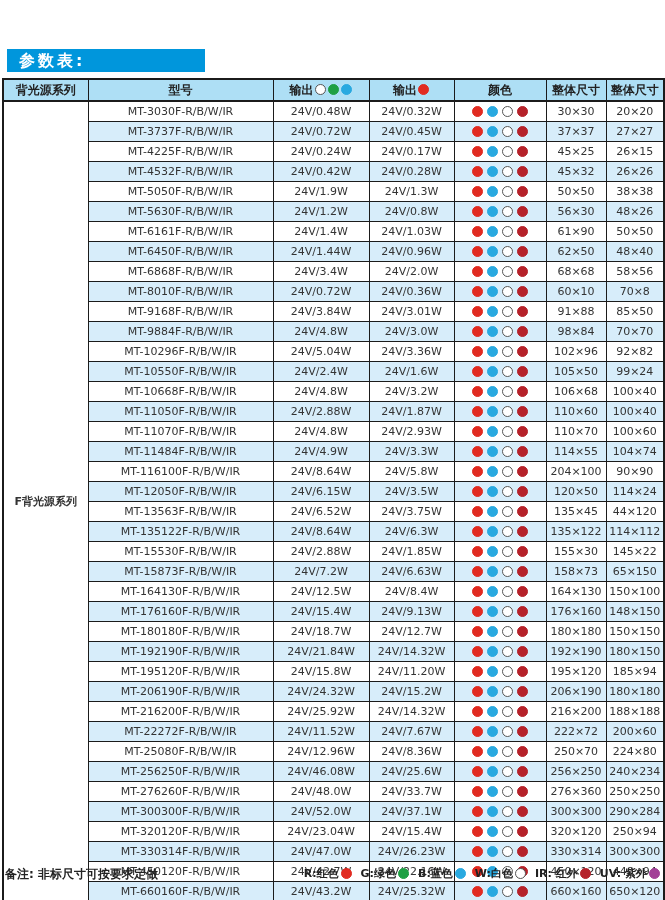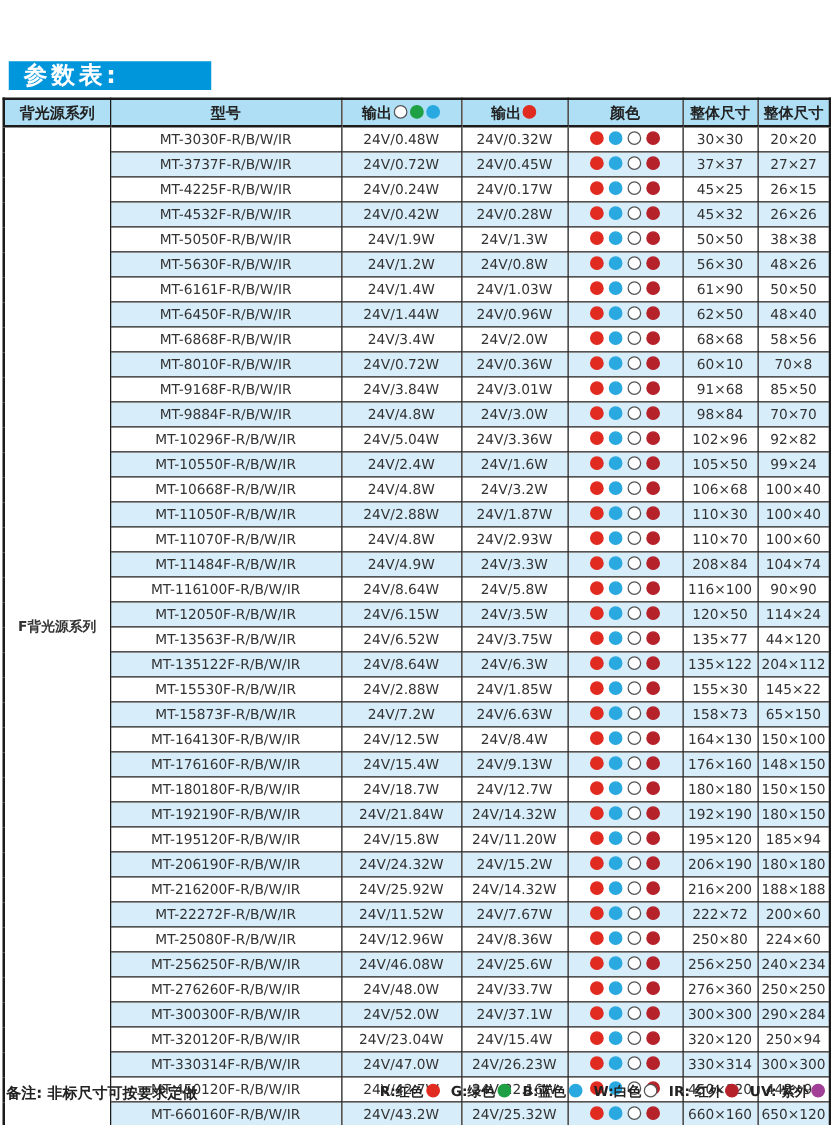--- a/index.html
+++ b/index.html
@@ -1,23 +1,23 @@
 <!DOCTYPE html>
 <html><head>
 <meta charset="utf-8">
 <style>
   html,body{margin:0;padding:0;}
   body{
     width:665px;height:900px;background:#ffffff;position:relative;
     font-family:"DejaVu Sans","Liberation Sans",sans-serif;
   }
   .title-bar{
-    position:absolute;left:7px;top:49px;width:162px;height:23px;
+    position:absolute;left:7px;top:49px;width:198px;height:23px;
     background:var(--title-bar,#0096DC);color:#fff;font-weight:bold;
-    font-size:19px;line-height:23px;padding-left:12px;box-sizing:border-box;
+    font-size:16px;line-height:23px;padding-left:12px;box-sizing:border-box;
     letter-spacing:3px;
   }
   table.param{
     position:absolute;left:2px;top:78px;width:661px;
     border-collapse:collapse;table-layout:fixed;
     border:2px solid #1b1b1b;
   }
   .param th,.param td{
     border:1px solid #1b1b1b;
     font-size:11px;color:#333;text-align:center;
@@ -154,21 +154,21 @@
     <td>24V/0.36W</td>
     <td><span class="dot" style="background: rgb(225, 43, 33); border: 1px solid rgb(225, 43, 33);"></span><span class="dot" style="background: rgb(41, 169, 224); border: 1px solid rgb(41, 169, 224);"></span><span class="dot" style="background: rgb(255, 255, 255); border: 1px solid rgb(85, 85, 85);"></span><span class="dot" style="background: rgb(181, 34, 42); border: 1px solid rgb(181, 34, 42);"></span></td>
     <td>60×10</td>
     <td>70×8</td>
   </tr>
       <tr>
     <td>MT-9168F-R/B/W/IR</td>
     <td>24V/3.84W</td>
     <td>24V/3.01W</td>
     <td><span class="dot" style="background: rgb(225, 43, 33); border: 1px solid rgb(225, 43, 33);"></span><span class="dot" style="background: rgb(41, 169, 224); border: 1px solid rgb(41, 169, 224);"></span><span class="dot" style="background: rgb(255, 255, 255); border: 1px solid rgb(85, 85, 85);"></span><span class="dot" style="background: rgb(181, 34, 42); border: 1px solid rgb(181, 34, 42);"></span></td>
-    <td>91×68</td>
+    <td>91×88</td>
     <td>85×50</td>
   </tr>
       <tr class="alt">
     <td>MT-9884F-R/B/W/IR</td>
     <td>24V/4.8W</td>
     <td>24V/3.0W</td>
     <td><span class="dot" style="background: rgb(225, 43, 33); border: 1px solid rgb(225, 43, 33);"></span><span class="dot" style="background: rgb(41, 169, 224); border: 1px solid rgb(41, 169, 224);"></span><span class="dot" style="background: rgb(255, 255, 255); border: 1px solid rgb(85, 85, 85);"></span><span class="dot" style="background: rgb(181, 34, 42); border: 1px solid rgb(181, 34, 42);"></span></td>
     <td>98×84</td>
     <td>70×70</td>
   </tr>
@@ -194,70 +194,70 @@
     <td>24V/3.2W</td>
     <td><span class="dot" style="background: rgb(225, 43, 33); border: 1px solid rgb(225, 43, 33);"></span><span class="dot" style="background: rgb(41, 169, 224); border: 1px solid rgb(41, 169, 224);"></span><span class="dot" style="background: rgb(255, 255, 255); border: 1px solid rgb(85, 85, 85);"></span><span class="dot" style="background: rgb(181, 34, 42); border: 1px solid rgb(181, 34, 42);"></span></td>
     <td>106×68</td>
     <td>100×40</td>
   </tr>
       <tr class="alt">
     <td>MT-11050F-R/B/W/IR</td>
     <td>24V/2.88W</td>
     <td>24V/1.87W</td>
     <td><span class="dot" style="background: rgb(225, 43, 33); border: 1px solid rgb(225, 43, 33);"></span><span class="dot" style="background: rgb(41, 169, 224); border: 1px solid rgb(41, 169, 224);"></span><span class="dot" style="background: rgb(255, 255, 255); border: 1px solid rgb(85, 85, 85);"></span><span class="dot" style="background: rgb(181, 34, 42); border: 1px solid rgb(181, 34, 42);"></span></td>
-    <td>110×30</td>
+    <td>110×60</td>
     <td>100×40</td>
   </tr>
       <tr>
     <td>MT-11070F-R/B/W/IR</td>
     <td>24V/4.8W</td>
     <td>24V/2.93W</td>
     <td><span class="dot" style="background: rgb(225, 43, 33); border: 1px solid rgb(225, 43, 33);"></span><span class="dot" style="background: rgb(41, 169, 224); border: 1px solid rgb(41, 169, 224);"></span><span class="dot" style="background: rgb(255, 255, 255); border: 1px solid rgb(85, 85, 85);"></span><span class="dot" style="background: rgb(181, 34, 42); border: 1px solid rgb(181, 34, 42);"></span></td>
     <td>110×70</td>
     <td>100×60</td>
   </tr>
       <tr class="alt">
     <td>MT-11484F-R/B/W/IR</td>
     <td>24V/4.9W</td>
     <td>24V/3.3W</td>
     <td><span class="dot" style="background: rgb(225, 43, 33); border: 1px solid rgb(225, 43, 33);"></span><span class="dot" style="background: rgb(41, 169, 224); border: 1px solid rgb(41, 169, 224);"></span><span class="dot" style="background: rgb(255, 255, 255); border: 1px solid rgb(85, 85, 85);"></span><span class="dot" style="background: rgb(181, 34, 42); border: 1px solid rgb(181, 34, 42);"></span></td>
-    <td>208×84</td>
+    <td>114×55</td>
     <td>104×74</td>
   </tr>
       <tr>
     <td>MT-116100F-R/B/W/IR</td>
     <td>24V/8.64W</td>
     <td>24V/5.8W</td>
     <td><span class="dot" style="background: rgb(225, 43, 33); border: 1px solid rgb(225, 43, 33);"></span><span class="dot" style="background: rgb(41, 169, 224); border: 1px solid rgb(41, 169, 224);"></span><span class="dot" style="background: rgb(255, 255, 255); border: 1px solid rgb(85, 85, 85);"></span><span class="dot" style="background: rgb(181, 34, 42); border: 1px solid rgb(181, 34, 42);"></span></td>
-    <td>116×100</td>
+    <td>204×100</td>
     <td>90×90</td>
   </tr>
       <tr class="alt">
     <td>MT-12050F-R/B/W/IR</td>
     <td>24V/6.15W</td>
     <td>24V/3.5W</td>
     <td><span class="dot" style="background: rgb(225, 43, 33); border: 1px solid rgb(225, 43, 33);"></span><span class="dot" style="background: rgb(41, 169, 224); border: 1px solid rgb(41, 169, 224);"></span><span class="dot" style="background: rgb(255, 255, 255); border: 1px solid rgb(85, 85, 85);"></span><span class="dot" style="background: rgb(181, 34, 42); border: 1px solid rgb(181, 34, 42);"></span></td>
     <td>120×50</td>
     <td>114×24</td>
   </tr>
       <tr>
     <td>MT-13563F-R/B/W/IR</td>
     <td>24V/6.52W</td>
     <td>24V/3.75W</td>
     <td><span class="dot" style="background: rgb(225, 43, 33); border: 1px solid rgb(225, 43, 33);"></span><span class="dot" style="background: rgb(41, 169, 224); border: 1px solid rgb(41, 169, 224);"></span><span class="dot" style="background: rgb(255, 255, 255); border: 1px solid rgb(85, 85, 85);"></span><span class="dot" style="background: rgb(181, 34, 42); border: 1px solid rgb(181, 34, 42);"></span></td>
-    <td>135×77</td>
+    <td>135×45</td>
     <td>44×120</td>
   </tr>
       <tr class="alt">
     <td>MT-135122F-R/B/W/IR</td>
     <td>24V/8.64W</td>
     <td>24V/6.3W</td>
     <td><span class="dot" style="background: rgb(225, 43, 33); border: 1px solid rgb(225, 43, 33);"></span><span class="dot" style="background: rgb(41, 169, 224); border: 1px solid rgb(41, 169, 224);"></span><span class="dot" style="background: rgb(255, 255, 255); border: 1px solid rgb(85, 85, 85);"></span><span class="dot" style="background: rgb(181, 34, 42); border: 1px solid rgb(181, 34, 42);"></span></td>
     <td>135×122</td>
-    <td>204×112</td>
+    <td>114×112</td>
   </tr>
       <tr>
     <td>MT-15530F-R/B/W/IR</td>
     <td>24V/2.88W</td>
     <td>24V/1.85W</td>
     <td><span class="dot" style="background: rgb(225, 43, 33); border: 1px solid rgb(225, 43, 33);"></span><span class="dot" style="background: rgb(41, 169, 224); border: 1px solid rgb(41, 169, 224);"></span><span class="dot" style="background: rgb(255, 255, 255); border: 1px solid rgb(85, 85, 85);"></span><span class="dot" style="background: rgb(181, 34, 42); border: 1px solid rgb(181, 34, 42);"></span></td>
     <td>155×30</td>
     <td>145×22</td>
   </tr>
       <tr class="alt">
@@ -330,22 +330,22 @@
     <td>24V/7.67W</td>
     <td><span class="dot" style="background: rgb(225, 43, 33); border: 1px solid rgb(225, 43, 33);"></span><span class="dot" style="background: rgb(41, 169, 224); border: 1px solid rgb(41, 169, 224);"></span><span class="dot" style="background: rgb(255, 255, 255); border: 1px solid rgb(85, 85, 85);"></span><span class="dot" style="background: rgb(181, 34, 42); border: 1px solid rgb(181, 34, 42);"></span></td>
     <td>222×72</td>
     <td>200×60</td>
   </tr>
       <tr>
     <td>MT-25080F-R/B/W/IR</td>
     <td>24V/12.96W</td>
     <td>24V/8.36W</td>
     <td><span class="dot" style="background: rgb(225, 43, 33); border: 1px solid rgb(225, 43, 33);"></span><span class="dot" style="background: rgb(41, 169, 224); border: 1px solid rgb(41, 169, 224);"></span><span class="dot" style="background: rgb(255, 255, 255); border: 1px solid rgb(85, 85, 85);"></span><span class="dot" style="background: rgb(181, 34, 42); border: 1px solid rgb(181, 34, 42);"></span></td>
-    <td>250×80</td>
-    <td>224×60</td>
+    <td>250×70</td>
+    <td>224×80</td>
   </tr>
       <tr class="alt">
     <td>MT-256250F-R/B/W/IR</td>
     <td>24V/46.08W</td>
     <td>24V/25.6W</td>
     <td><span class="dot" style="background: rgb(225, 43, 33); border: 1px solid rgb(225, 43, 33);"></span><span class="dot" style="background: rgb(41, 169, 224); border: 1px solid rgb(41, 169, 224);"></span><span class="dot" style="background: rgb(255, 255, 255); border: 1px solid rgb(85, 85, 85);"></span><span class="dot" style="background: rgb(181, 34, 42); border: 1px solid rgb(181, 34, 42);"></span></td>
     <td>256×250</td>
     <td>240×234</td>
   </tr>
       <tr>

